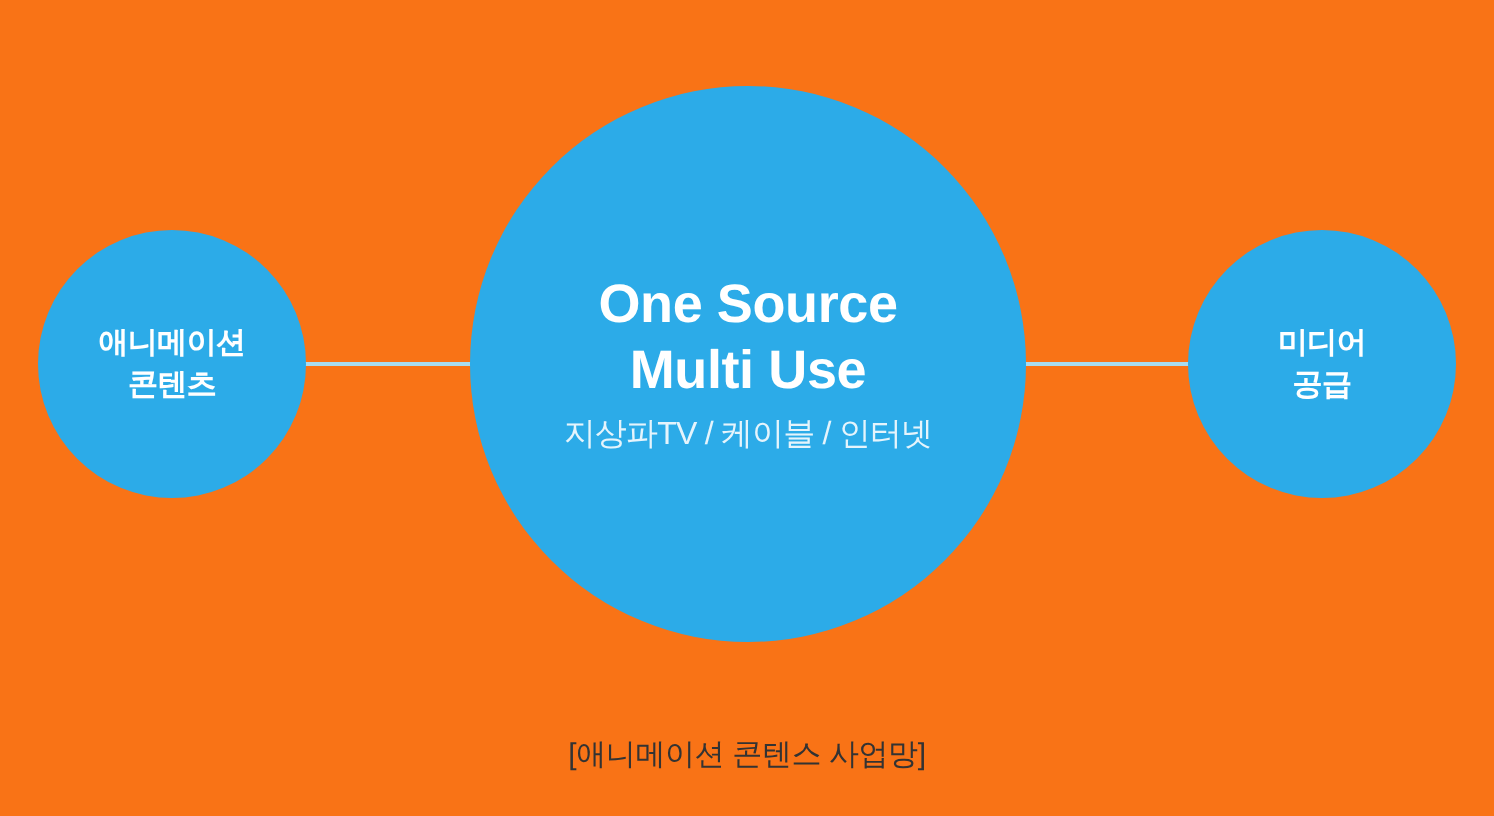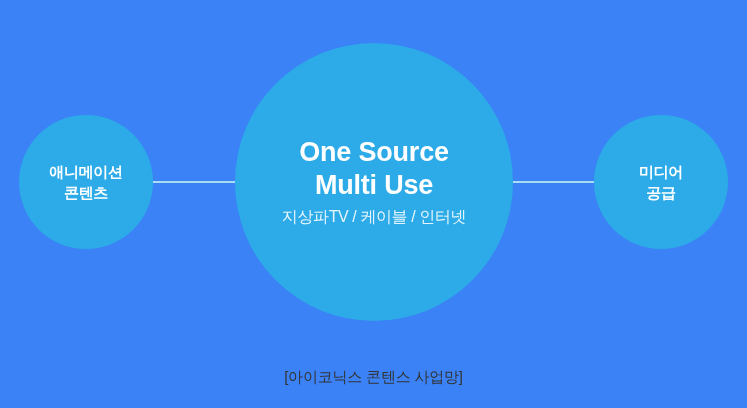--- a/index.html
+++ b/index.html
@@ -7,21 +7,21 @@
     padding: 0;
     background: #ffffff;
   }
   body {
     font-family: "Liberation Sans", "DejaVu Sans", sans-serif;
   }
   .canvas {
     position: relative;
     width: 747px;
     height: 408px;
-    background: #3b82f6;
+    background: #f97316;
     overflow: hidden;
   }
 
   
   .connector {
     position: absolute;
     height: 2px;
     background: #a8dcf0;
     z-index: 1;
   }
@@ -113,15 +113,15 @@
   </div>
 
   <div class="node node-center">
     <div class="center-title">
       <span class="t-line">One Source</span>
       <span class="t-line">Multi Use</span>
     </div>
     <div class="center-sub">지상파TV / 케이블 / 인터넷</div>
   </div>
 
-  <div class="caption">[아이코닉스 콘텐스 사업망]</div>
+  <div class="caption">[애니메이션 콘텐스 사업망]</div>
 
 </div>
 
 </body></html>

